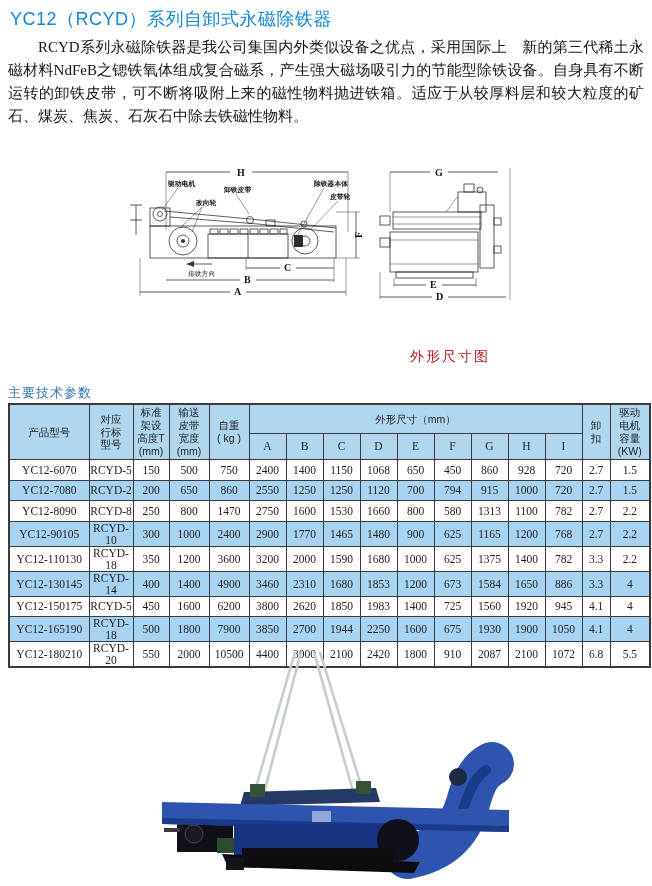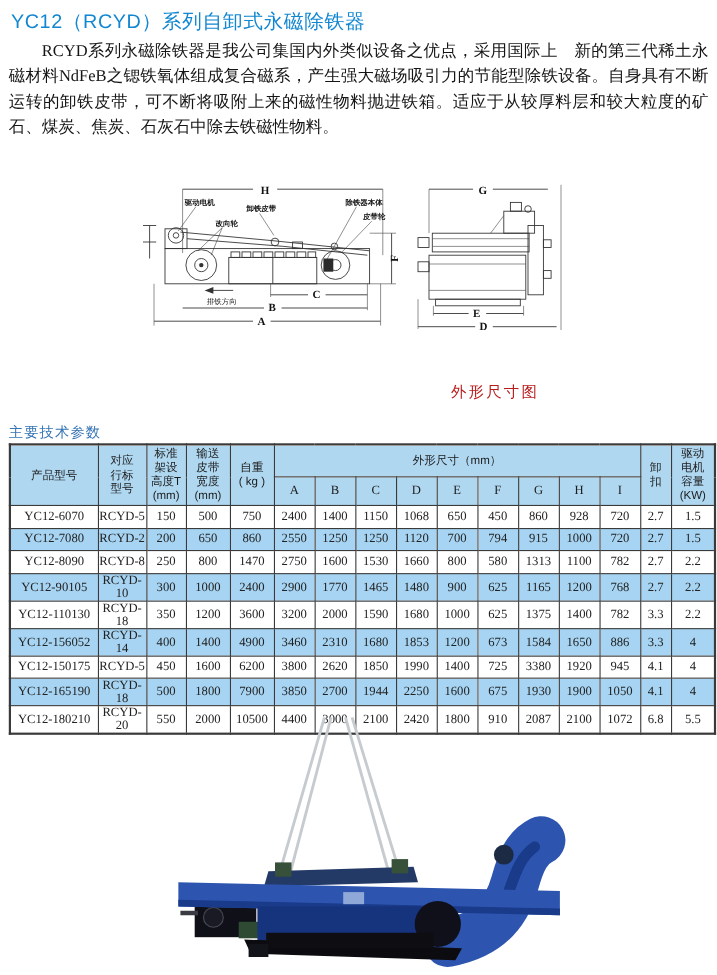--- a/index.html
+++ b/index.html
@@ -345,21 +345,21 @@
         <td>1680</td>
         <td>1000</td>
         <td>625</td>
         <td>1375</td>
         <td>1400</td>
         <td>782</td>
         <td>3.3</td>
         <td>2.2</td>
       </tr>
       <tr class="stripe">
-        <td>YC12-156052</td>
+        <td>YC12-130145</td>
         <td>RCYD-14</td>
         <td>400</td>
         <td>1400</td>
         <td>4900</td>
         <td>3460</td>
         <td>2310</td>
         <td>1680</td>
         <td>1853</td>
         <td>1200</td>
         <td>673</td>
@@ -371,24 +371,24 @@
       </tr>
       <tr>
         <td>YC12-150175</td>
         <td>RCYD-5</td>
         <td>450</td>
         <td>1600</td>
         <td>6200</td>
         <td>3800</td>
         <td>2620</td>
         <td>1850</td>
-        <td>1990</td>
+        <td>1983</td>
         <td>1400</td>
         <td>725</td>
-        <td>3380</td>
+        <td>1560</td>
         <td>1920</td>
         <td>945</td>
         <td>4.1</td>
         <td>4</td>
       </tr>
       <tr class="stripe">
         <td>YC12-165190</td>
         <td>RCYD-18</td>
         <td>500</td>
         <td>1800</td>

